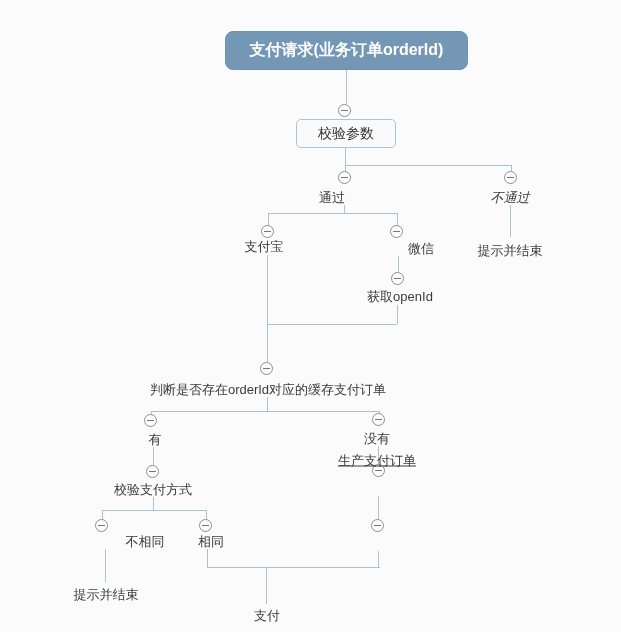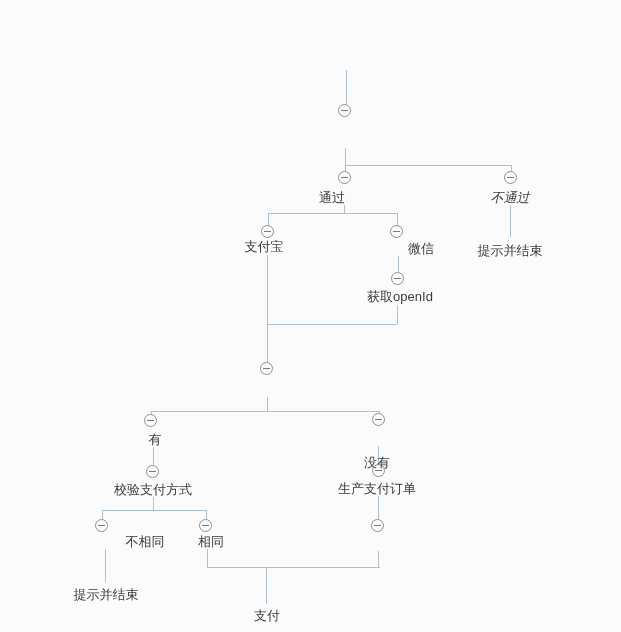--- a/index.html
+++ b/index.html
@@ -39,25 +39,25 @@
 
   
   #lb-pass{left:332px;top:197px;}
   #lb-fail{left:510px;top:197px;font-style:italic;}
   #lb-alipay{left:264px;top:246px;}
   #lb-wechat{left:421px;top:248px;}
   #lb-fail-end{left:510px;top:250px;}
   #lb-openid{left:400px;top:296px;}
   #lb-check-cache{left:268px;top:389px;}
   #lb-has{left:155px;top:439px;}
-  #lb-none{left:377px;top:438px;margin-top:24px;}
+  #lb-none{left:377px;top:438px;}
   #lb-verify{left:153px;top:489px;}
   #lb-not-same{left:111px;top:541px;margin-left:34px;}
   #lb-same{left:211px;top:541px;}
-  #lb-create{left:377px;top:488px;}
+  #lb-create{left:377px;top:460px;text-decoration:underline;}
   #lb-cache{left:384px;top:543px;}
   #lb-notsame-end{left:106px;top:594px;}
   #lb-pay{left:267px;top:615px;}
 
   
   #c1{left:338px;top:104px;} #c2{left:338px;top:171px;} #c3{left:504px;top:171px;}
   #c4{left:261px;top:225px;} #c5{left:390px;top:225px;} #c6{left:391px;top:272px;}
   #c7{left:260px;top:362px;} #c8{left:144px;top:414px;} #c9{left:372px;top:413px;}
   #c10{left:146px;top:465px;} #c11{left:95px;top:519px;} #c12{left:199px;top:519px;}
   #c13{left:372px;top:464px;} #c14{left:371px;top:519px;}
@@ -92,20 +92,22 @@
     <line x1="102" y1="510" x2="102" y2="519"></line>
     <line x1="206" y1="510" x2="206" y2="519"></line>
     <line x1="378" y1="496" x2="378" y2="519"></line>
     <line x1="105" y1="549" x2="105" y2="582"></line>
     <line x1="207" y1="549" x2="207" y2="567"></line>
     <line x1="378" y1="551" x2="378" y2="567"></line>
     <line x1="207" y1="567" x2="380" y2="567"></line>
     <line x1="266" y1="567" x2="266" y2="604"></line>
   </svg>
 
+  <div class="topic-root">支付请求(业务订单orderId)</div>
+  <div class="topic-box">校验参数</div>
 
   <div class="collapse" id="c1"></div>
   <div class="collapse" id="c2"></div>
   <div class="collapse" id="c3"></div>
   <div class="collapse" id="c4"></div>
   <div class="collapse" id="c5"></div>
   <div class="collapse" id="c6"></div>
   <div class="collapse" id="c7"></div>
   <div class="collapse" id="c8"></div>
   <div class="collapse" id="c9"></div>
@@ -114,20 +116,21 @@
   <div class="collapse" id="c12"></div>
   <div class="collapse" id="c13"></div>
   <div class="collapse" id="c14"></div>
 
   <div class="lb" id="lb-pass">通过</div>
   <div class="lb" id="lb-fail">不通过</div>
   <div class="lb" id="lb-fail-end">提示并结束</div>
   <div class="lb" id="lb-alipay">支付宝</div>
   <div class="lb" id="lb-wechat">微信</div>
   <div class="lb" id="lb-openid">获取openId</div>
+  <div class="lb" id="lb-check-cache">判断是否存在orderId对应的缓存支付订单</div>
   <div class="lb" id="lb-has">有</div>
   <div class="lb" id="lb-none">没有</div>
   <div class="lb" id="lb-verify">校验支付方式</div>
   <div class="lb" id="lb-not-same">不相同</div>
   <div class="lb" id="lb-same">相同</div>
   <div class="lb" id="lb-create">生产支付订单</div>
   <div class="lb" id="lb-notsame-end">提示并结束</div>
   <div class="lb" id="lb-pay">支付</div>
 
 </div>

